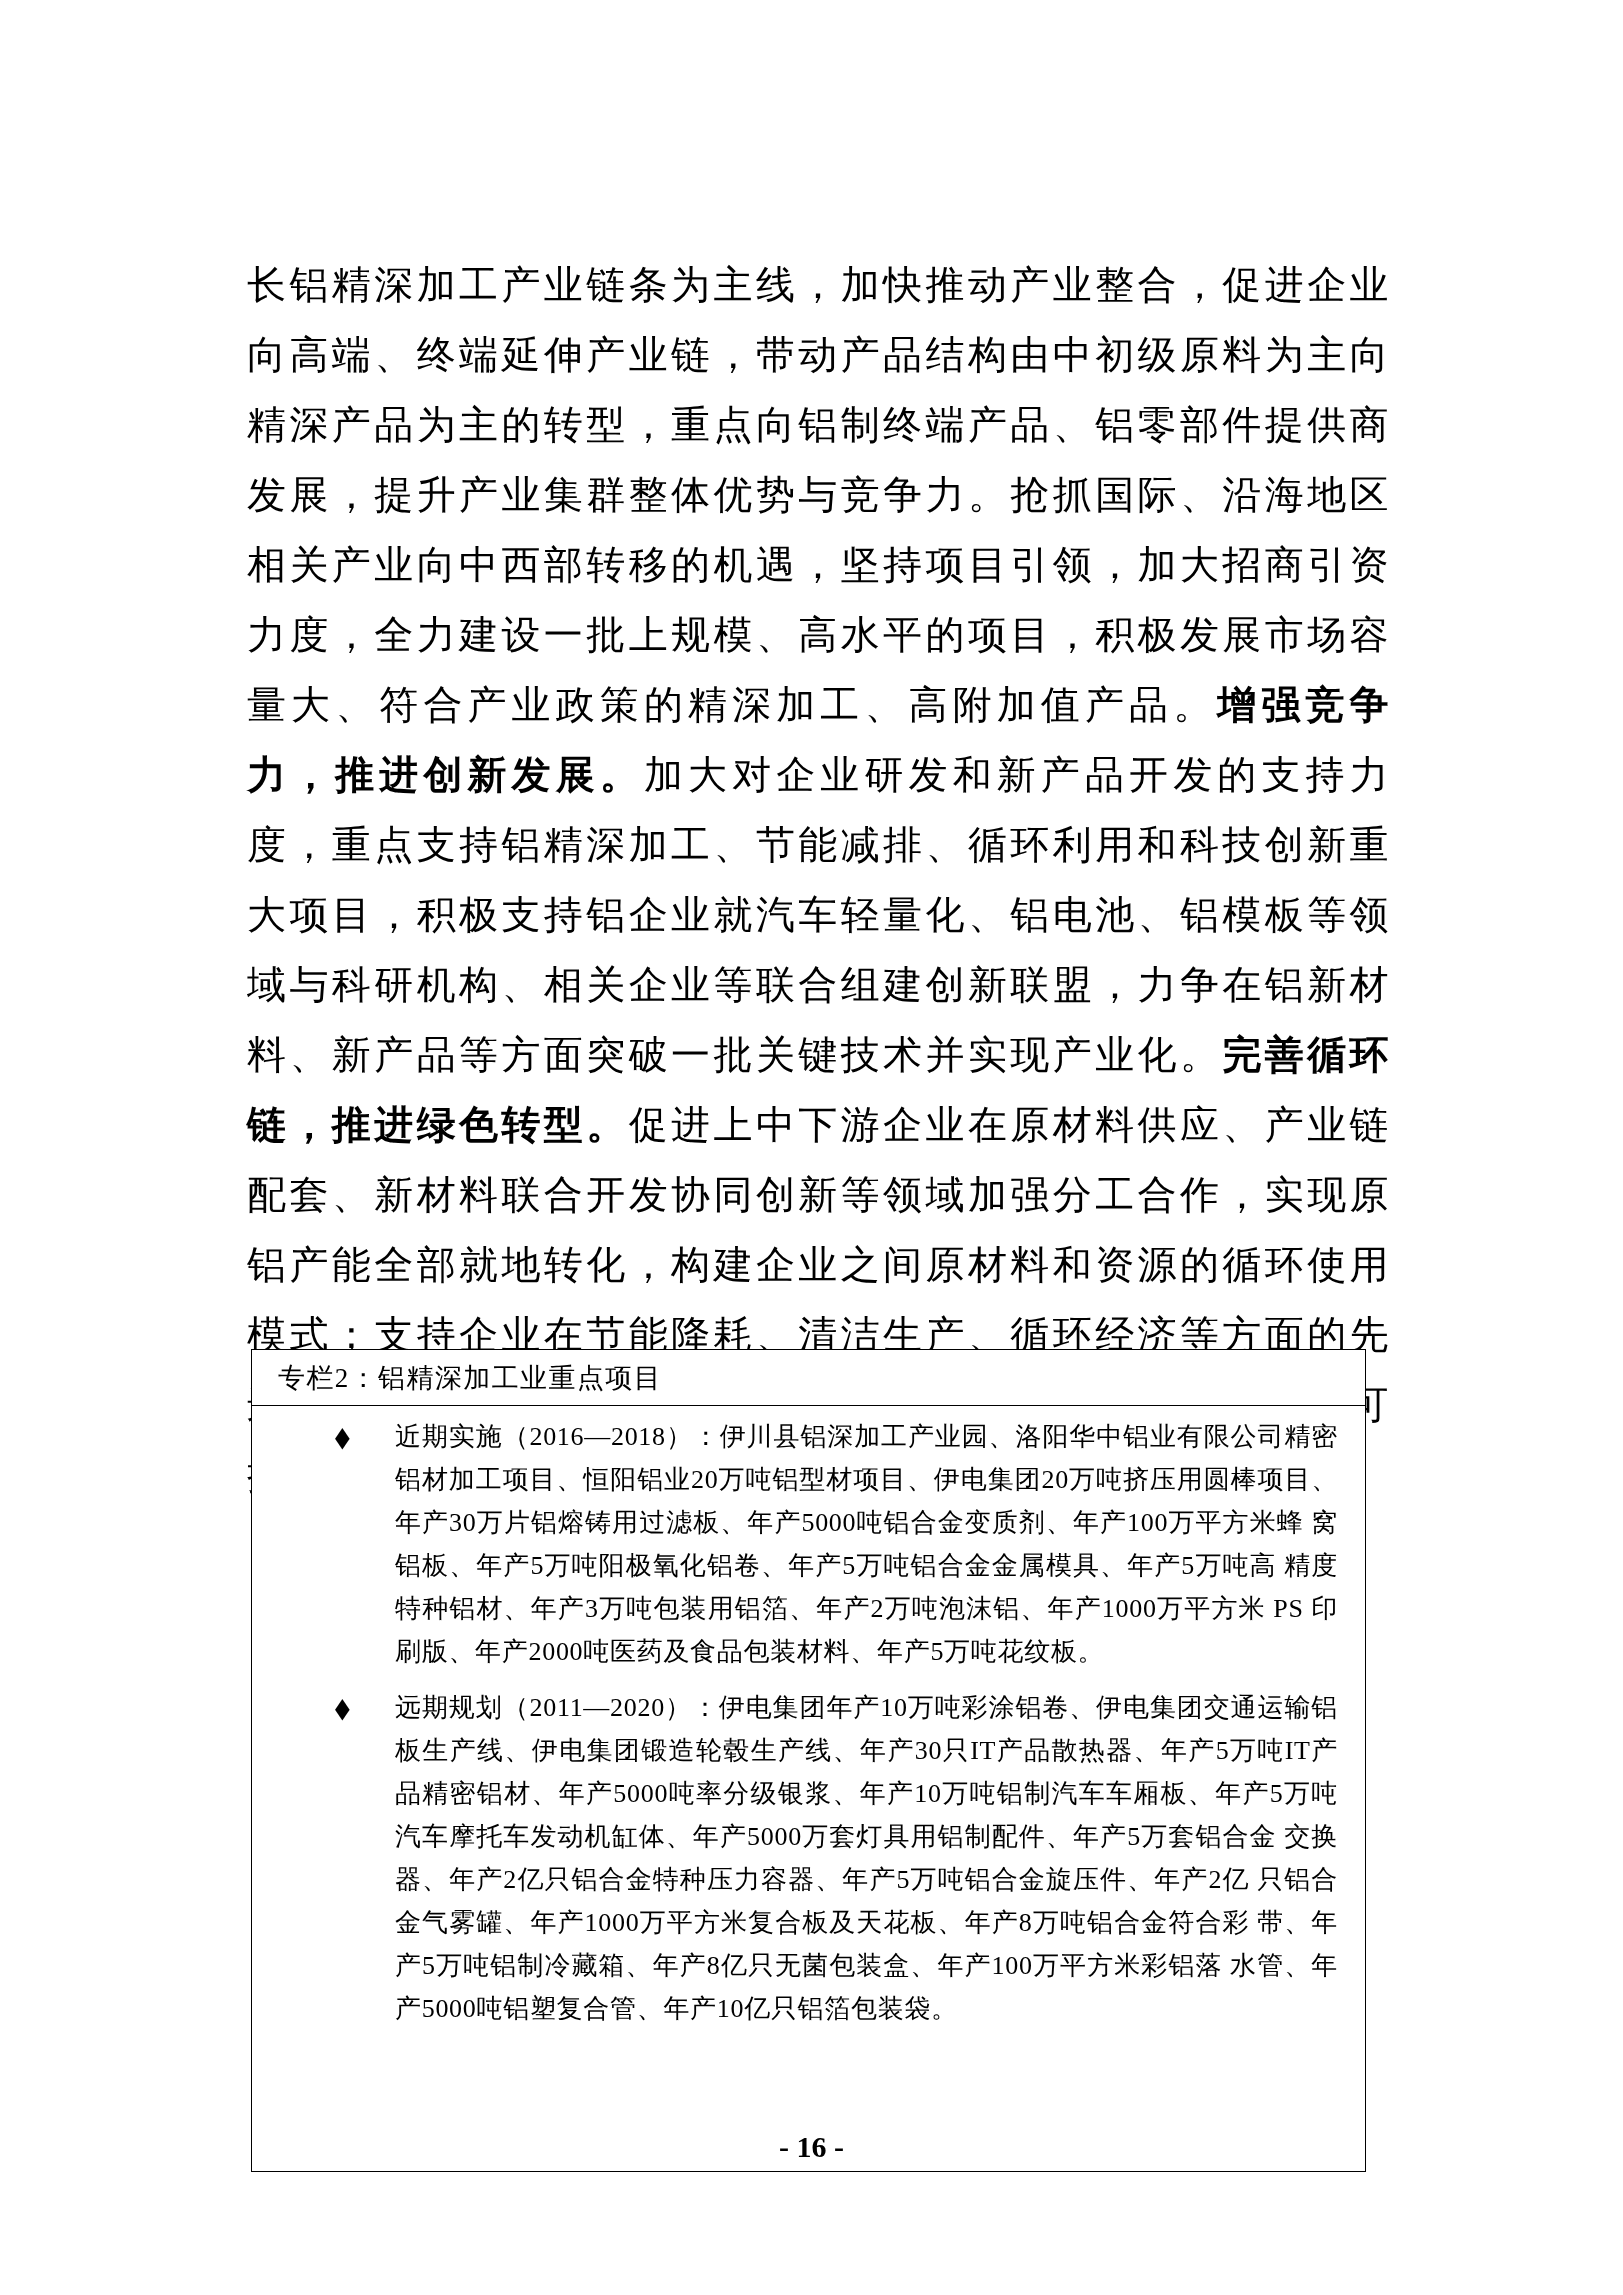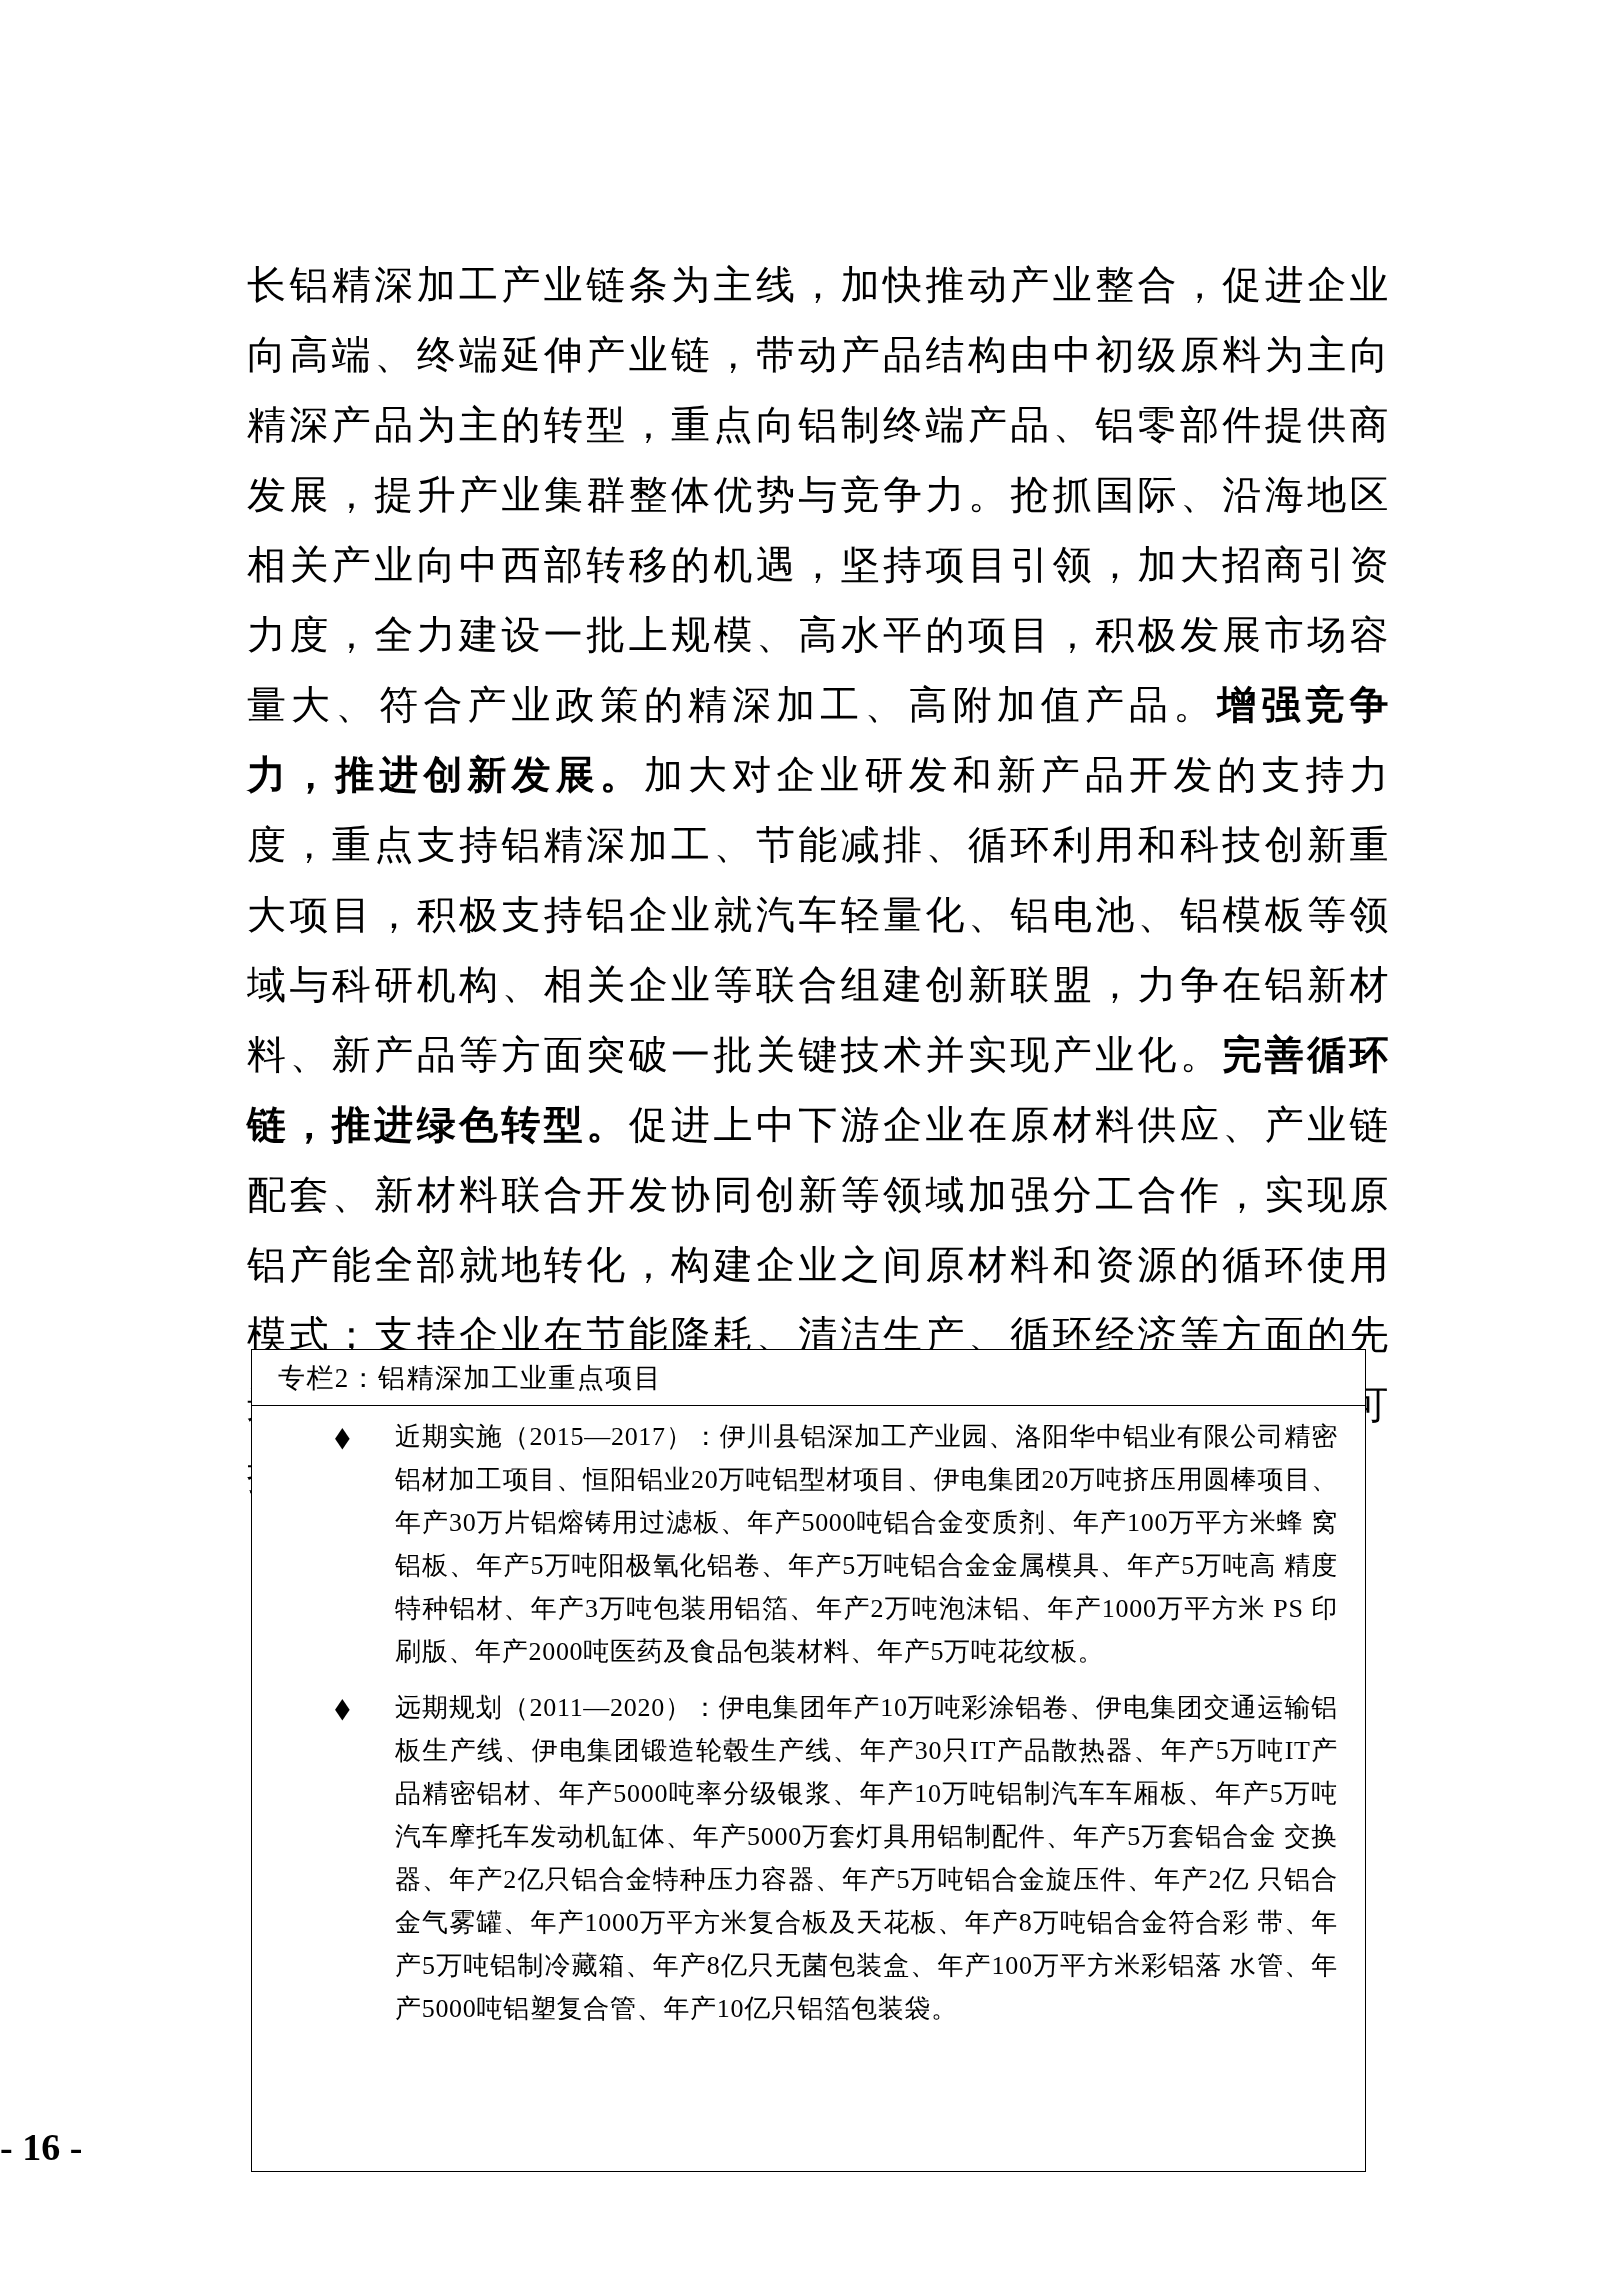--- a/index.html
+++ b/index.html
@@ -73,40 +73,40 @@
     letter-spacing: 0.7px;
     text-align: justify;
     text-justify: inter-character;
   }
   
   .page-number {
     position: absolute;
     left: 0;
     right: 0;
     top: 2128px;
-    text-align: left;
-    font-size: 38px;
+    text-align: center;
+    font-size: 30px;
     line-height: 38px;
     font-weight: bold;
   }
 </style>
 </head>
 <body>
 
 <div class="page">
 
   <p class="body-text"><span class="run">长铝精深加工产业链条为主线，加快推动产业整合，促进企业向高端、终端延伸产业链，带动产品结构由中初级原料为主向精深产品为主的转型，重点向铝制终端产品、铝零部件提供商发展，提升产业集群整体优势与竞争力。抢抓国际、沿海地区相关产业向中西部转移的机遇，坚持项目引领，加大招商引资力度，全力建设一批上规模、高水平的项目，积极发展市场容量大、符合产业政策的精深加工、高附加值产品。</span><span class="run-b">增强竞争力，推进创新发展。</span><span class="run">加大对企业研发和新产品开发的支持力度，重点支持铝精深加工、节能减排、循环利用和科技创新重大项目，积极支持铝企业就汽车轻量化、铝电池、铝模板等领域与科研机构、相关企业等联合组建创新联盟，力争在铝新材料、新产品等方面突破一批关键技术并实现产业化。</span><span class="run-b">完善循环链，推进绿色转型。</span><span class="run">促进上中下游企业在原材料供应、产业链配套、新材料联合开发协同创新等领域加强分工合作，实现原铝产能全部就地转化，构建企业之间原材料和资源的循环使用模式；支持企业在节能降耗、清洁生产、循环经济等方面的先进工艺和技术开发应用，降低生产和交易成本，提升铝工业可持续发展能力与水平。</span></p>
 
   <div class="panel">
     <div class="panel-header">专栏2：铝精深加工业重点项目</div>
     <div class="panel-content">
 
       <div class="bullet-item">
         <span class="bullet-marker"><span class="glyph">◆</span></span>
-        <span class="bullet-text">近期实施（2015—2017）：伊川县铝深加工产业园、洛阳华中铝业有限公司精密铝材加工项目、恒阳铝业20万吨铝型材项目、伊电集团20万吨挤压用圆棒项目、年产30万片铝熔铸用过滤板、年产5000吨铝合金变质剂、年产100万平方米蜂 窝铝板、年产5万吨阳极氧化铝卷、年产5万吨铝合金金属模具、年产5万吨高 精度特种铝材、年产3万吨包装用铝箔、年产2万吨泡沫铝、年产1000万平方米 PS 印刷版、年产2000吨医药及食品包装材料、年产5万吨花纹板。</span>
+        <span class="bullet-text">近期实施（2016—2018）：伊川县铝深加工产业园、洛阳华中铝业有限公司精密铝材加工项目、恒阳铝业20万吨铝型材项目、伊电集团20万吨挤压用圆棒项目、年产30万片铝熔铸用过滤板、年产5000吨铝合金变质剂、年产100万平方米蜂 窝铝板、年产5万吨阳极氧化铝卷、年产5万吨铝合金金属模具、年产5万吨高 精度特种铝材、年产3万吨包装用铝箔、年产2万吨泡沫铝、年产1000万平方米 PS 印刷版、年产2000吨医药及食品包装材料、年产5万吨花纹板。</span>
       </div>
 
       <div class="bullet-item">
         <span class="bullet-marker"><span class="glyph">◆</span></span>
         <span class="bullet-text">远期规划（2011—2020）：伊电集团年产10万吨彩涂铝卷、伊电集团交通运输铝板生产线、伊电集团锻造轮毂生产线、年产30只IT产品散热器、年产5万吨IT产品精密铝材、年产5000吨率分级银浆、年产10万吨铝制汽车车厢板、年产5万吨汽车摩托车发动机缸体、年产5000万套灯具用铝制配件、年产5万套铝合金 交换器、年产2亿只铝合金特种压力容器、年产5万吨铝合金旋压件、年产2亿 只铝合金气雾罐、年产1000万平方米复合板及天花板、年产8万吨铝合金符合彩 带、年产5万吨铝制冷藏箱、年产8亿只无菌包装盒、年产100万平方米彩铝落 水管、年产5000吨铝塑复合管、年产10亿只铝箔包装袋。</span>
       </div>
 
     </div>
   </div>
 

